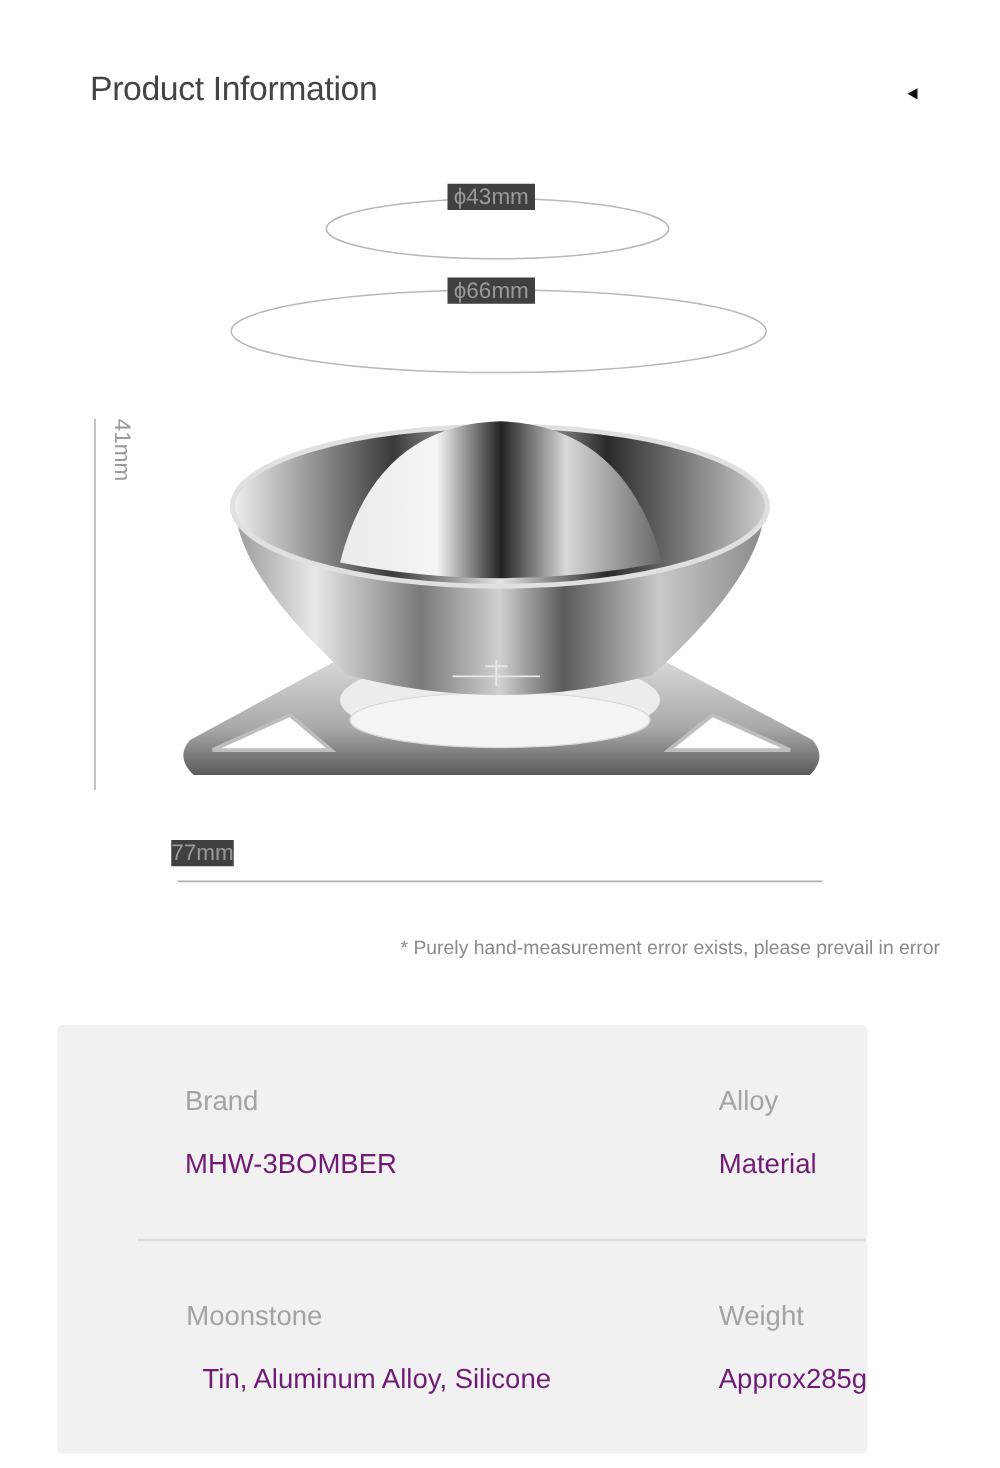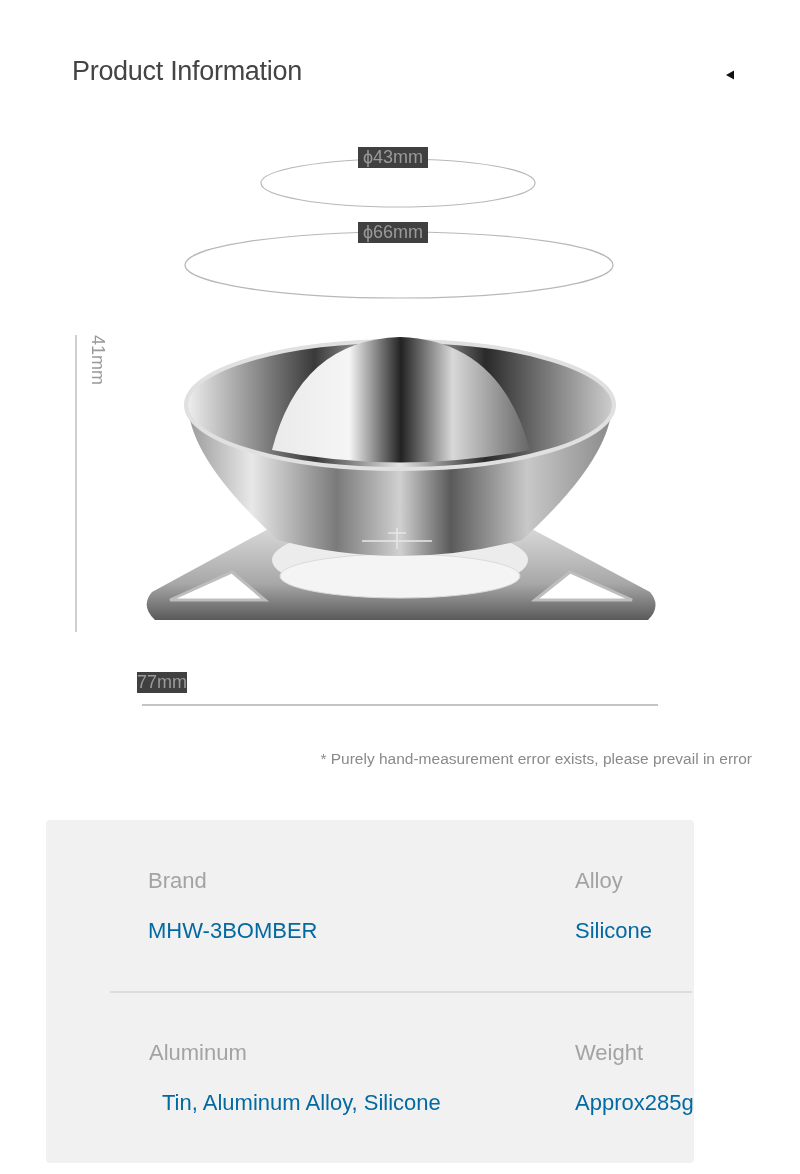--- a/index.html
+++ b/index.html
@@ -6,21 +6,21 @@
   body { width: 800px; height: 1174px; position: relative; overflow: hidden; font-family: "Liberation Sans", "DejaVu Sans", sans-serif; }
   .title { position: absolute; left: 72px; top: 56px; font-size: 27px; color: #444444; letter-spacing: -0.3px; }
   .collapse-btn { position: absolute; left: 722px; top: 67px; width: 16px; height: 16px; cursor: pointer; }
   .collapse-btn svg { display: block; }
   .dim-label { position: absolute; color: #9a9a9a; font-size: 18px; background: #404040; padding: 0 5px; }
   .dim-svg { position: absolute; left: 0; top: 0; }
   .vlabel { position: absolute; left: 86px; top: 335px; color: #9a9a9a; font-size: 18px; transform-origin: left top; transform: rotate(90deg) translate(0, -22px); white-space: nowrap; }
   .note { position: absolute; right: 48px; top: 750px; color: #8a8a8a; font-size: 15.5px; }
   .spec-card { position: absolute; left: 46px; top: 820px; width: 648px; height: 343px; background: #f1f1f1; border-radius: 4px; }
   .spec-label { position: absolute; color: #a3a3a3; font-size: 22px; }
-  .spec-value { position: absolute; color: #0369a1; font-size: 22px; }
+  .spec-value { position: absolute; color: #701a75; font-size: 22px; }
   .divider { position: absolute; left: 64px; top: 171px; width: 582px; height: 2px; background: #dcdcdc; }
 </style>
 </head>
 <body>
 
 <div class="title">Product Information</div>
 
 <div class="collapse-btn">
   <svg width="16" height="16" viewBox="0 0 16 16">
     <polygon points="4,8 12,3.5 12,12.5" fill="#111"></polygon>
@@ -90,21 +90,21 @@
 <div class="dim-label" style="left:358px; top:222px;">ϕ66mm</div>
 <div class="vlabel">41mm</div>
 <div class="dim-label" style="left:137px; top:672px; padding:0;">77mm</div>
 
 <div class="note">* Purely hand-measurement error exists, please prevail in error</div>
 
 <div class="spec-card">
   <div class="spec-label" style="left:102px; top:48px;">Brand</div>
   <div class="spec-value" style="left:102px; top:98px;">MHW-3BOMBER</div>
   <div class="spec-label" style="left:529px; top:48px;">Alloy</div>
-  <div class="spec-value" style="left:529px; top:98px;">Silicone</div>
+  <div class="spec-value" style="left:529px; top:98px;">Material</div>
 
   <div class="divider"></div>
 
-  <div class="spec-label" style="left:103px; top:220px;">Aluminum</div>
+  <div class="spec-label" style="left:103px; top:220px;">Moonstone</div>
   <div class="spec-value" style="left:103px; top:270px;margin-left:13px;">Tin, Aluminum Alloy, Silicone</div>
   <div class="spec-label" style="left:529px; top:220px;">Weight</div>
   <div class="spec-value" style="left:529px; top:270px;">Approx285g</div>
 </div>
 
 </body></html>

